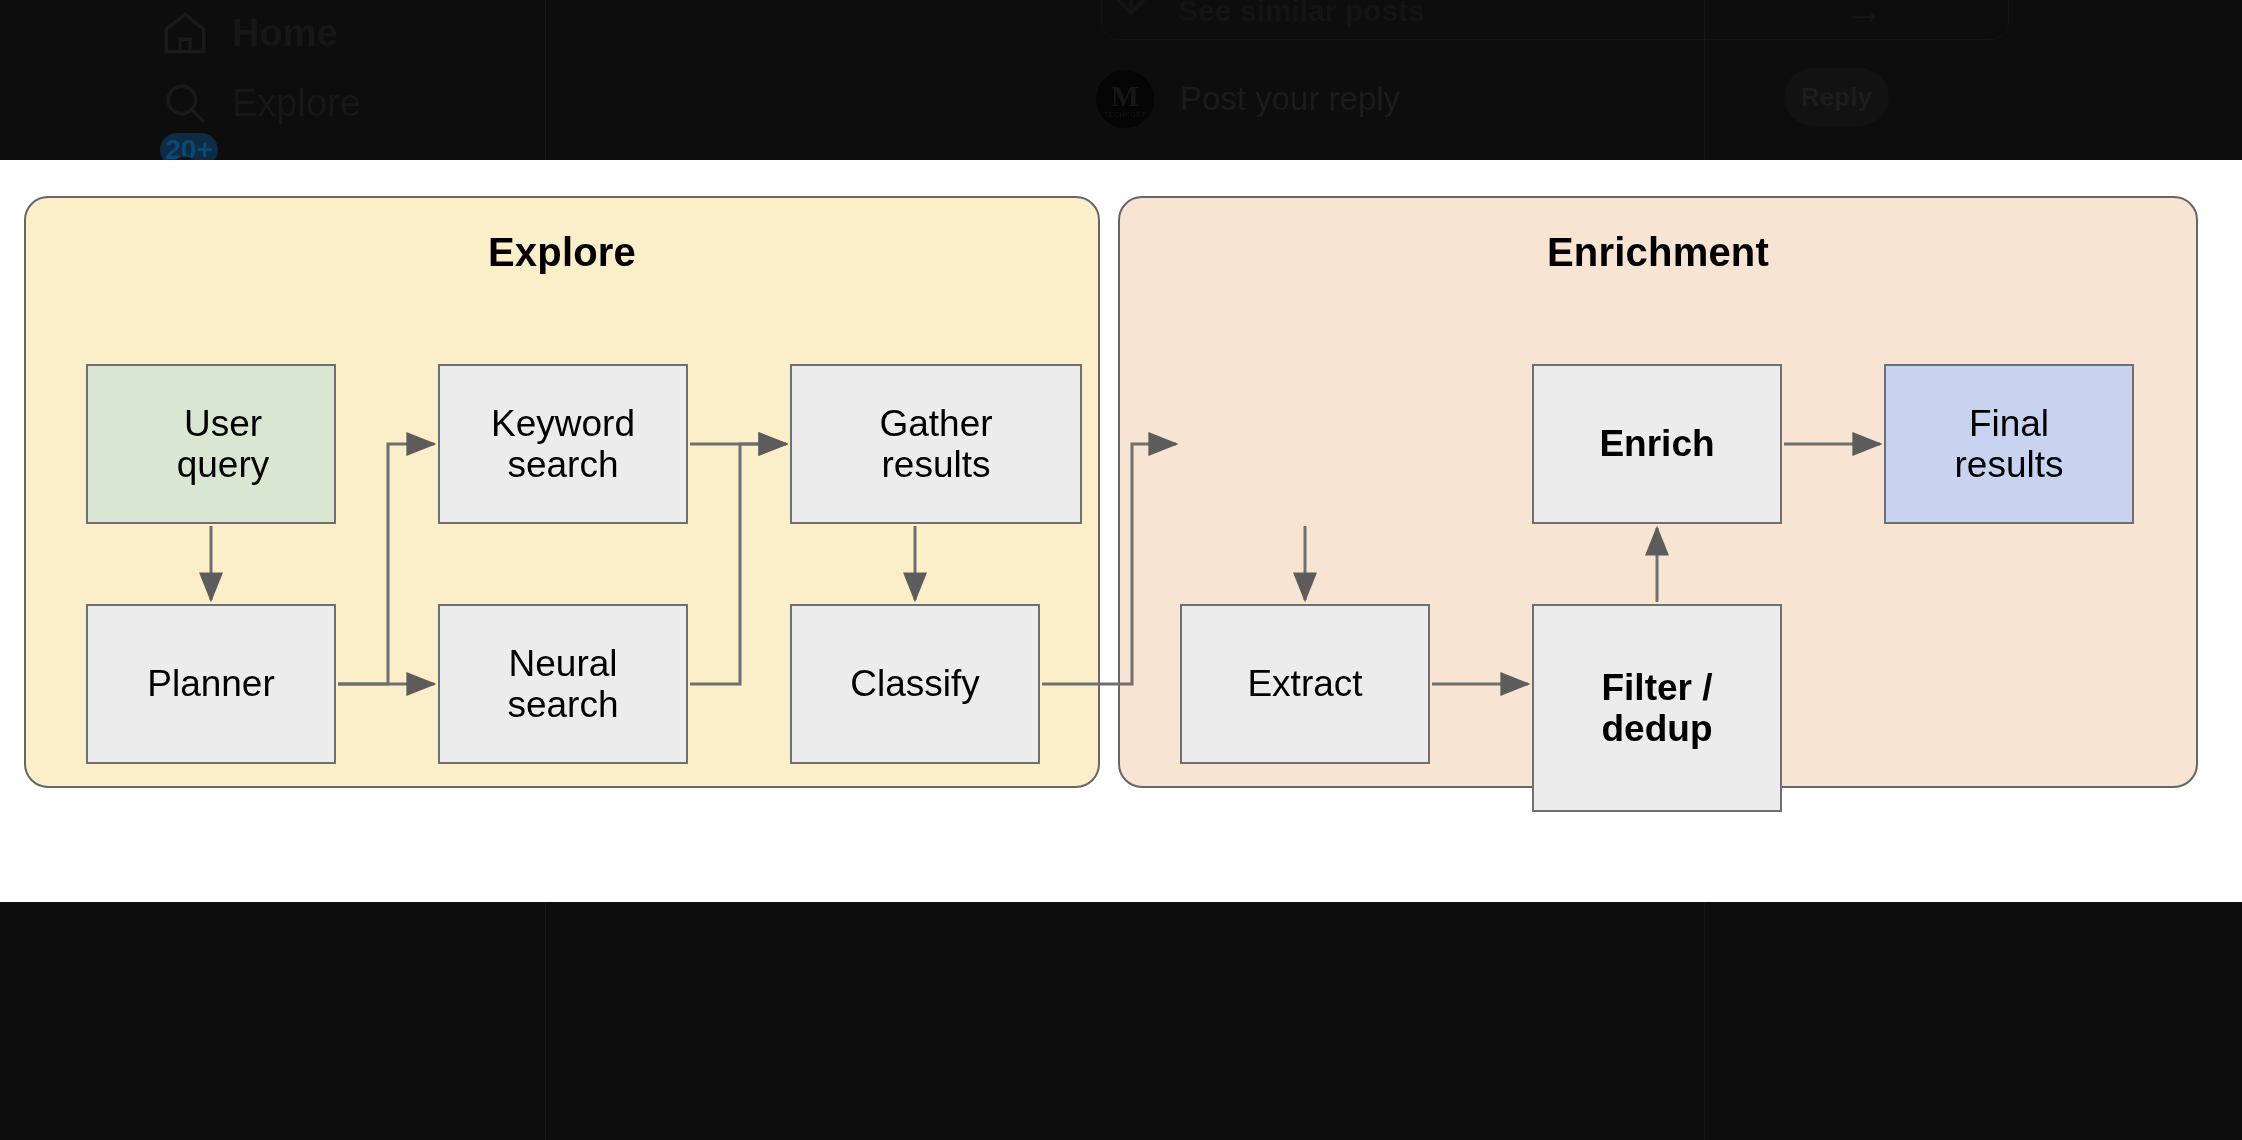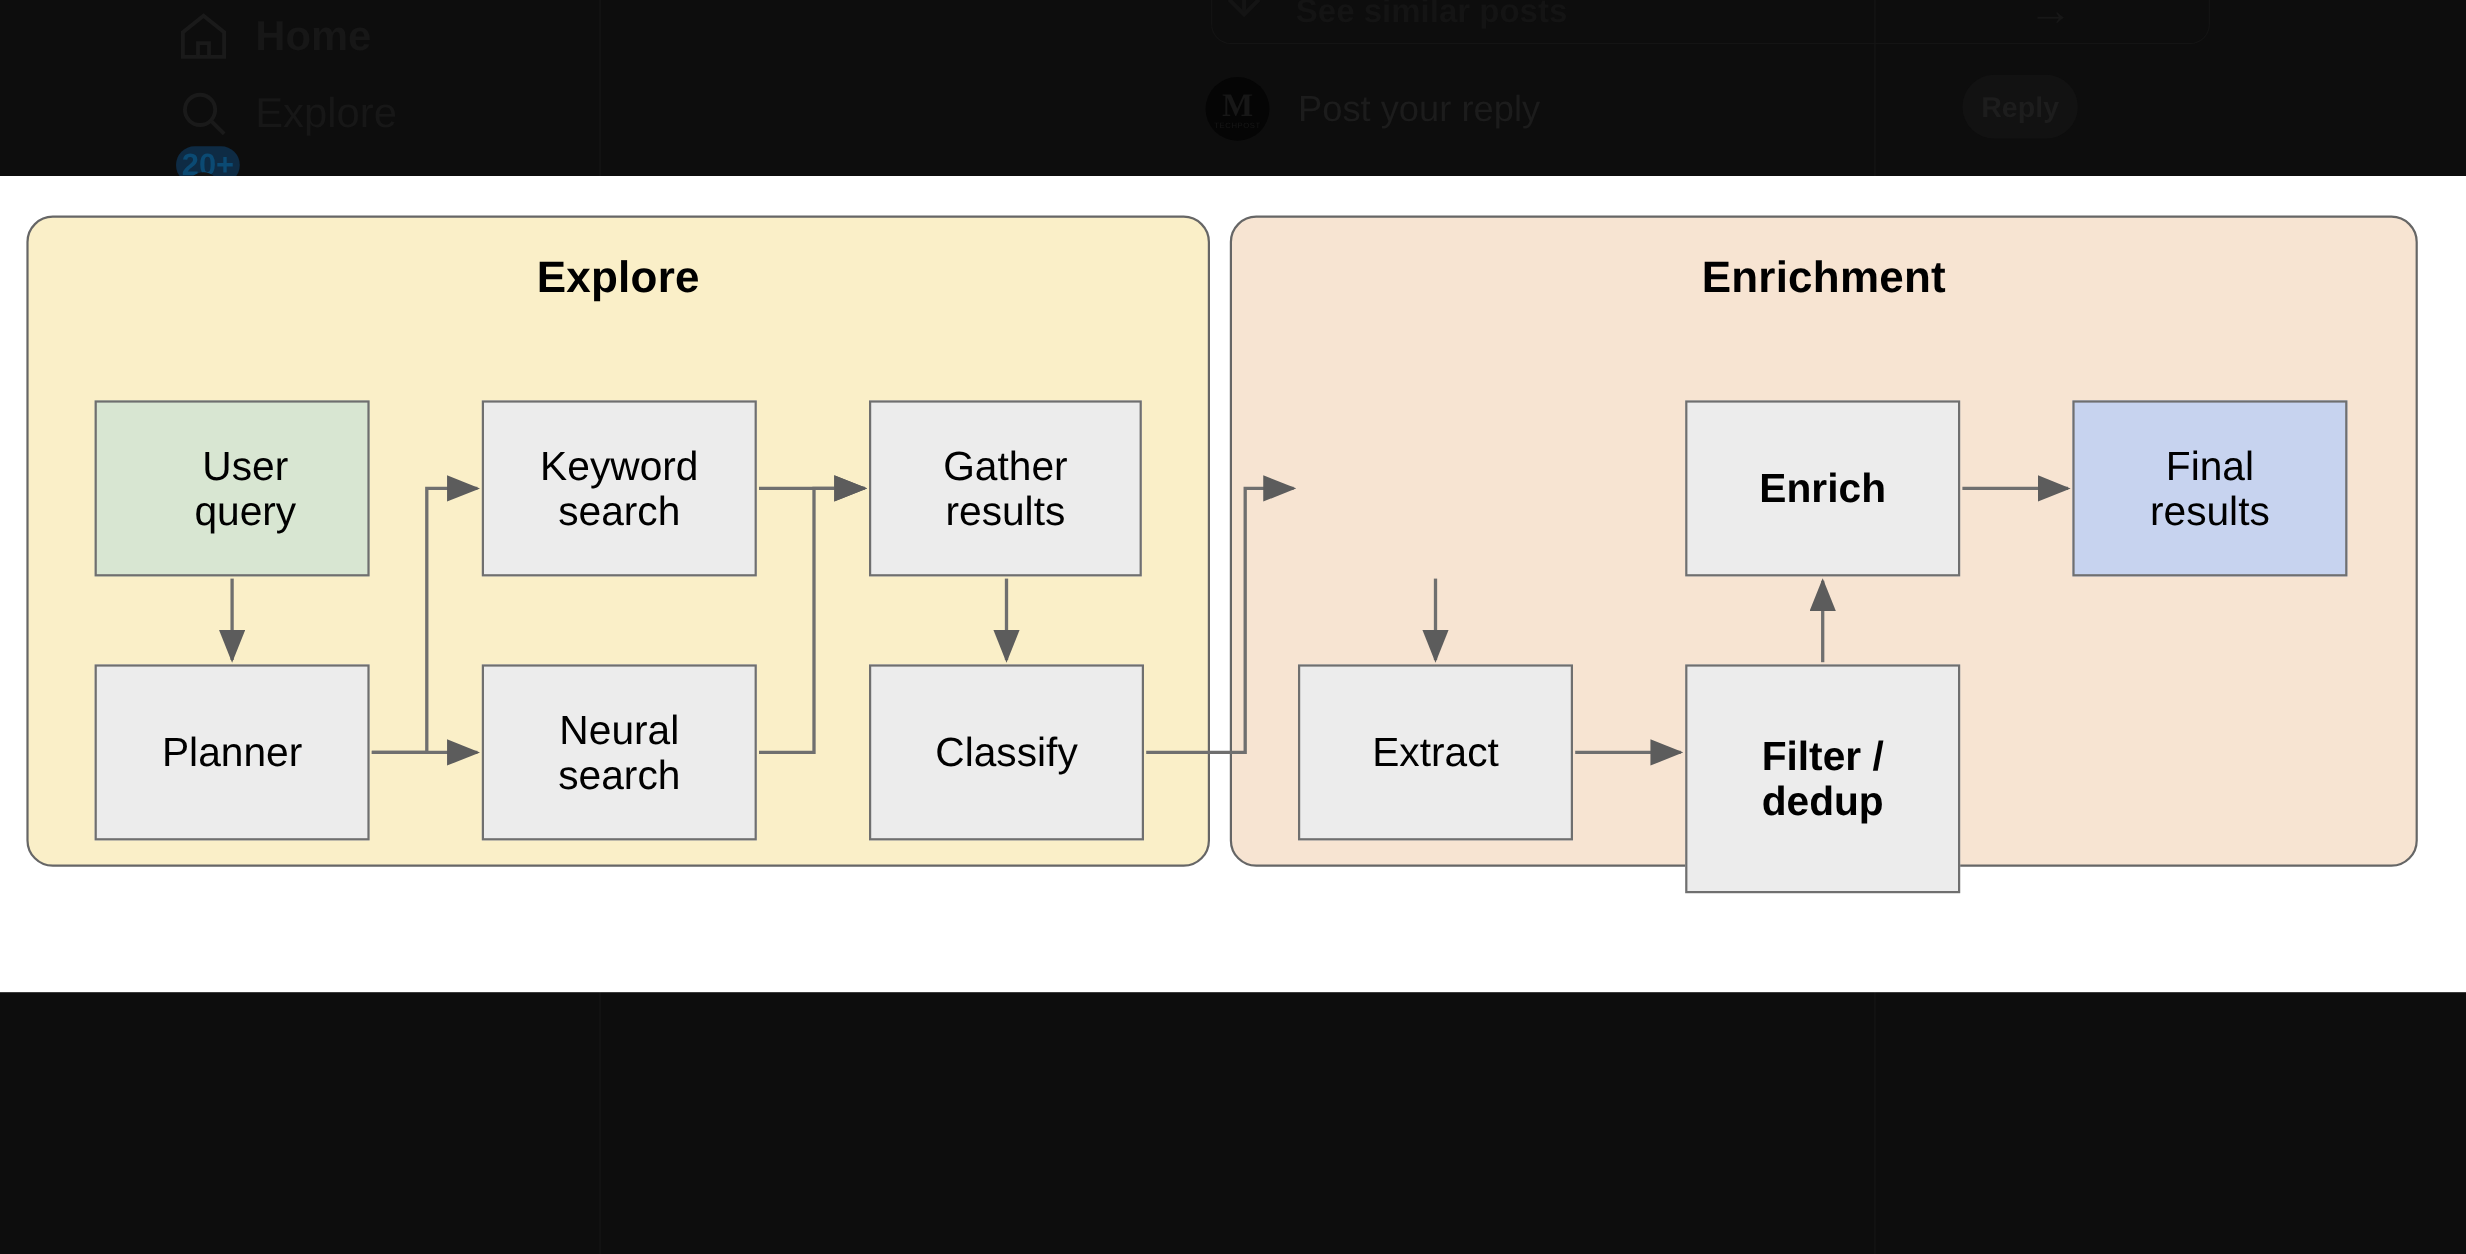--- a/index.html
+++ b/index.html
@@ -201,21 +201,21 @@
       <div class="group g-enrichment">
         <div class="group-title">Enrichment</div>
       </div>
 
       <div class="node green" style="left:62px;  top:168px; width:250px; height:160px;">
         <span><span>User</span><br><span>query</span></span>
       </div>
       <div class="node" style="left:414px; top:168px; width:250px; height:160px;">
         <span><span>Keyword</span><br><span>search</span></span>
       </div>
-      <div class="node" style="left:766px; top:168px; width:248px; height:160px;">
+      <div class="node" style="left:766px; top:168px; width:292px; height:160px;">
         <span><span>Gather</span><br><span>results</span></span>
       </div>
       <div class="node" style="left:1508px; top:168px; width:250px; height:160px;font-weight:bold;">
         <span>Enrich</span>
       </div>
       <div class="node blue" style="left:1860px; top:168px; width:250px; height:160px;">
         <span><span>Final</span><br><span>results</span></span>
       </div>
 
       <div class="node" style="left:62px;  top:408px; width:250px; height:160px;">

